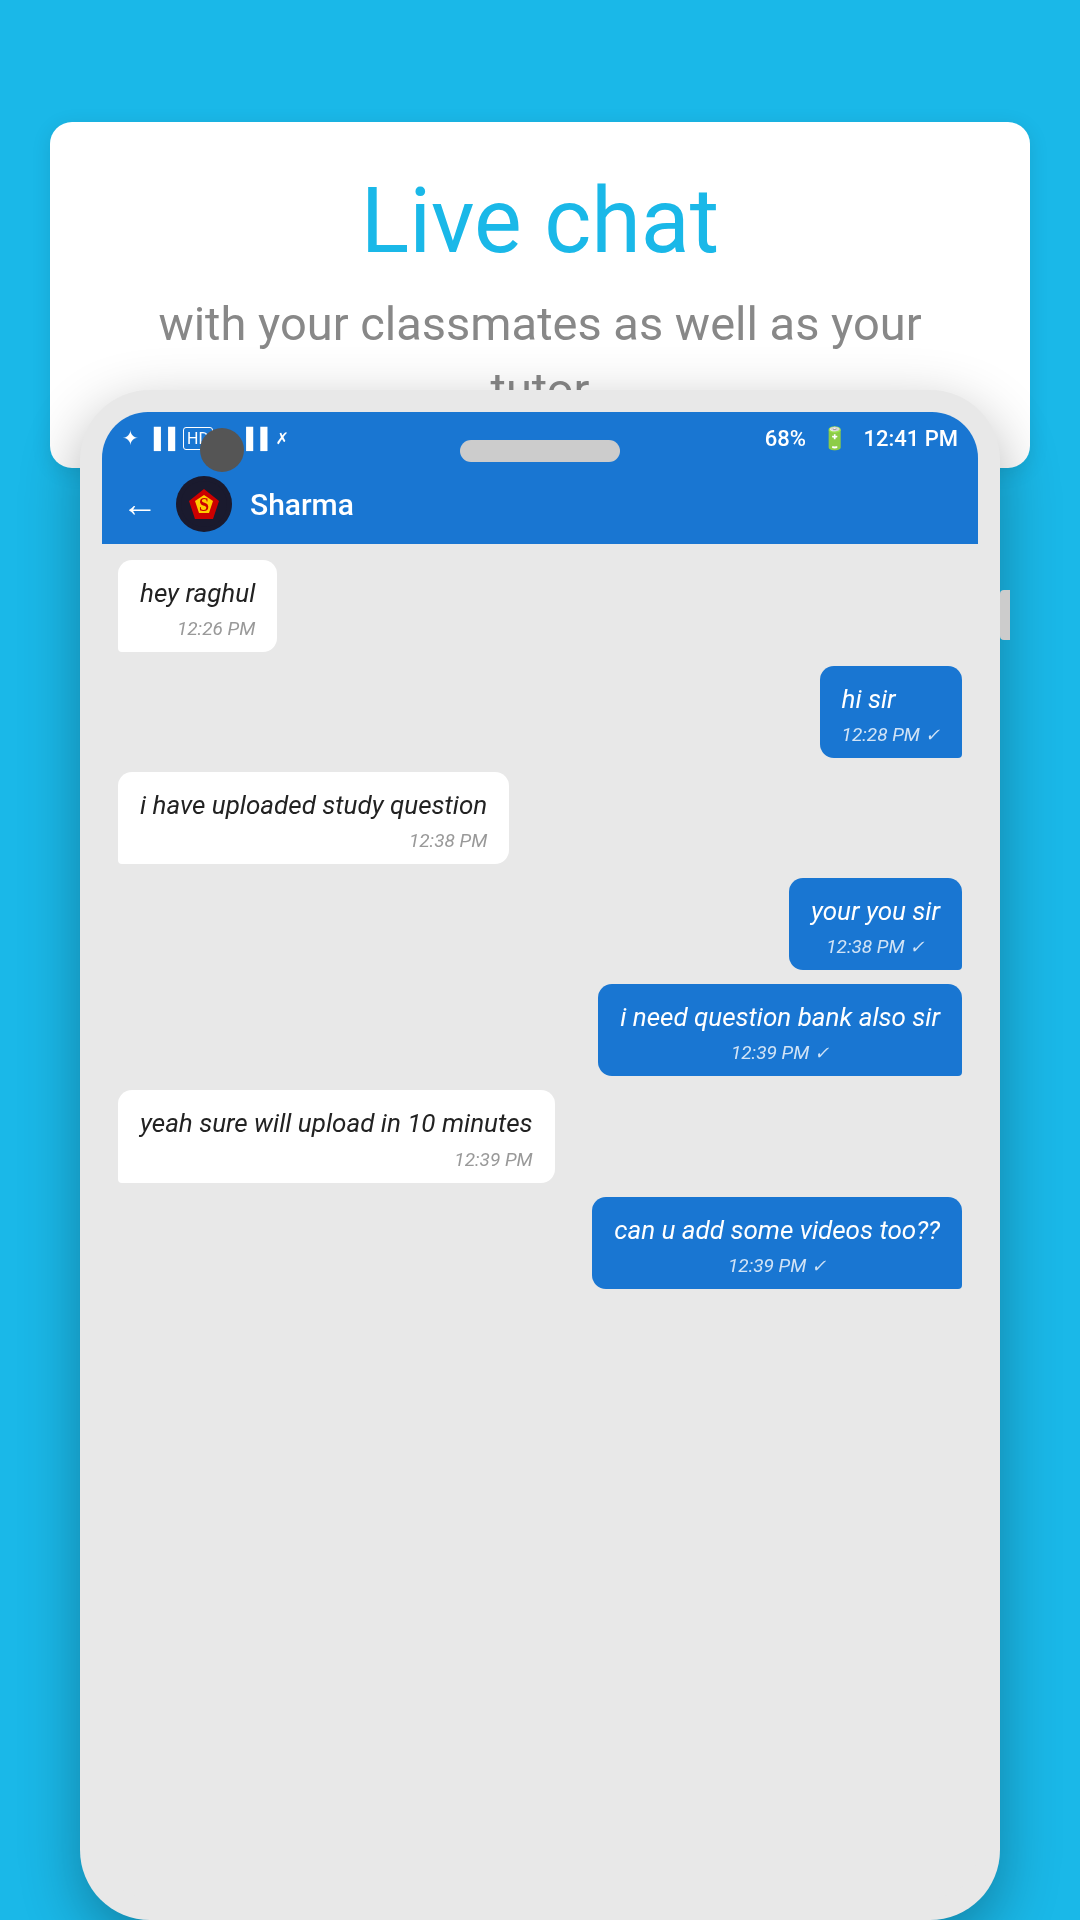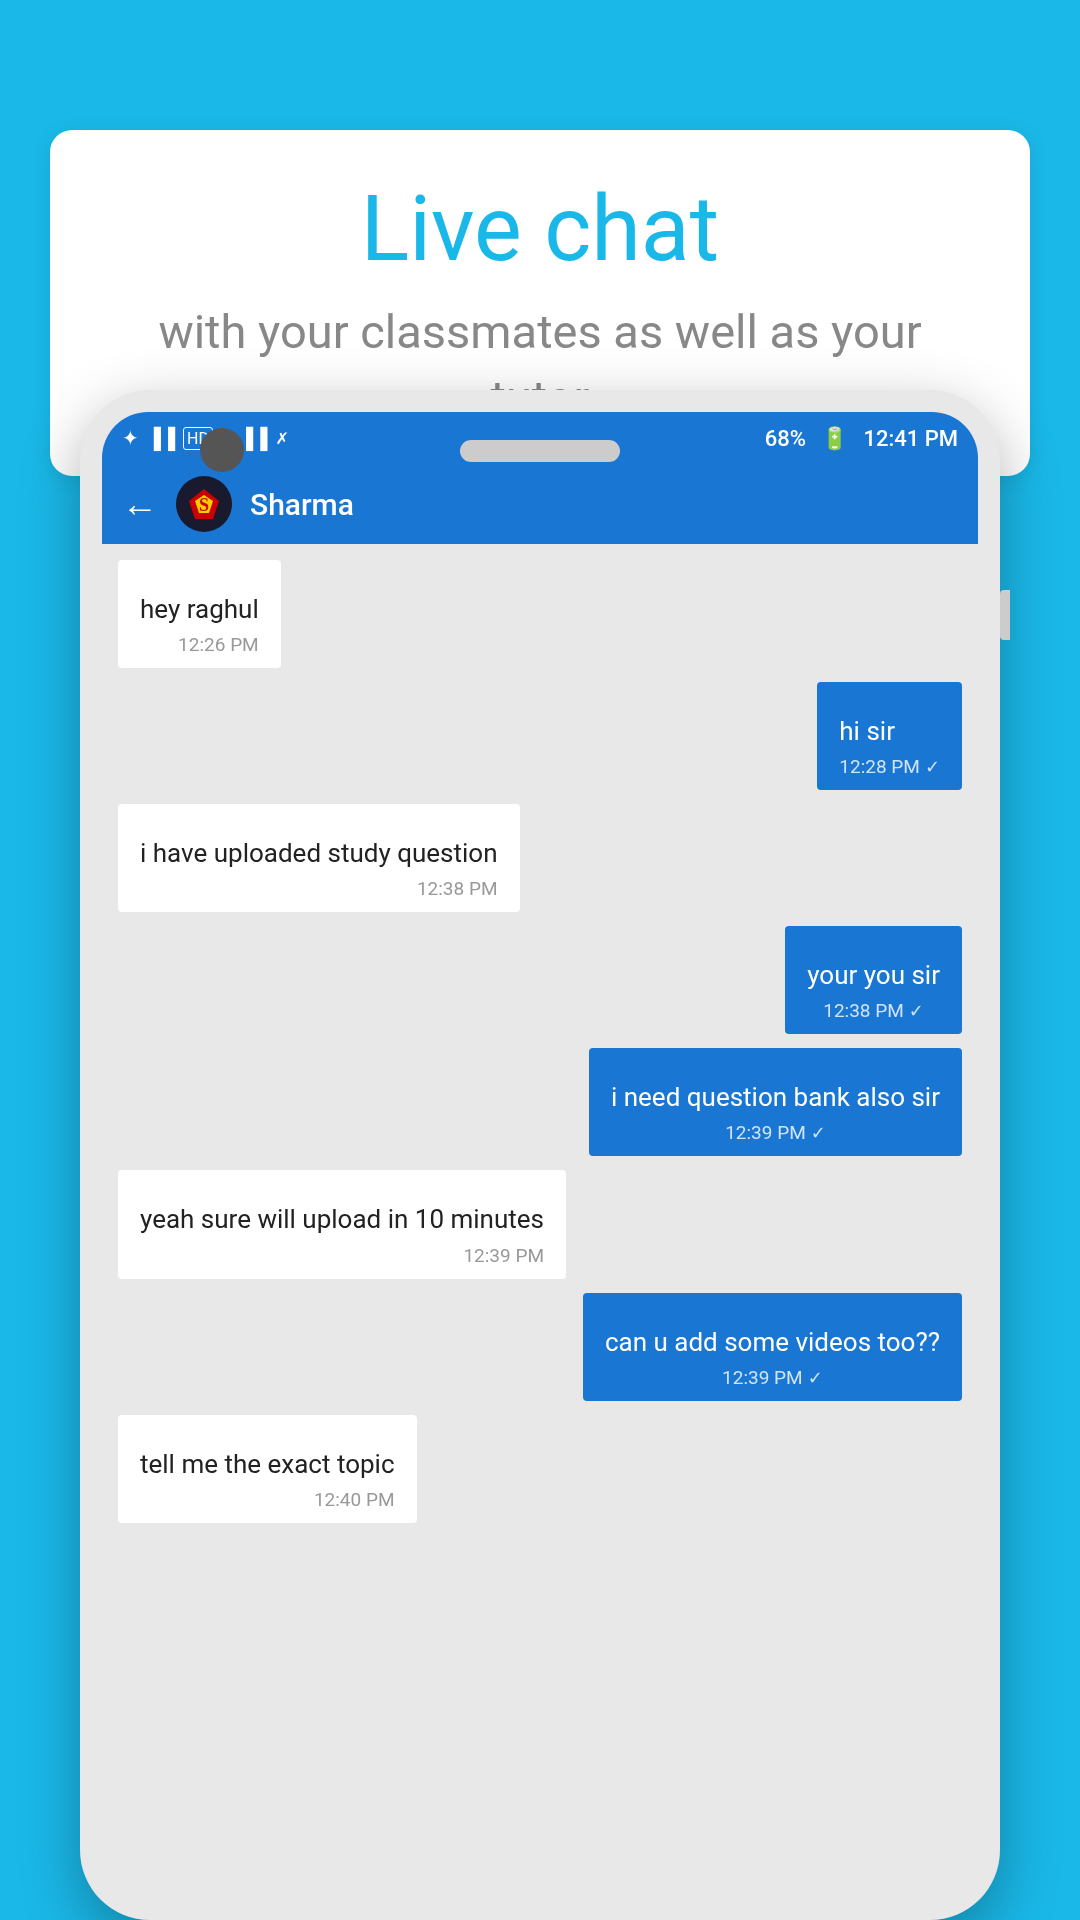--- a/index.html
+++ b/index.html
@@ -9,21 +9,21 @@
       height: 1920px;
       background: #1ab8e8;
       font-family: 'Roboto', Arial, sans-serif;
       overflow: hidden;
       position: relative;
     }
 
     
     .speech-bubble-container {
       position: absolute;
-      top: 130px;
+      top: 122px;
       left: 50px;
       right: 50px;
       display: flex;
       flex-direction: column;
       align-items: center;
     }
 
     .speech-bubble {
       background: white;
       border-radius: 22px;
@@ -206,23 +206,24 @@
     .msg-row.incoming {
       justify-content: flex-start;
     }
 
     .msg-row.outgoing {
       justify-content: flex-end;
     }
 
     .msg-bubble {
       max-width: 72%;
-      border-radius: 4px;
-      padding: 32px 22px 12px;
-      position: relative;
+      border-radius: 14px;
+      padding: 16px 22px 12px;
+      position: relative;
+      font-style: italic;
     }
 
     .msg-bubble.incoming {
       background: white;
       border-bottom-left-radius: 4px;
     }
 
     .msg-bubble.outgoing {
       background: #1976d2;
       border-bottom-right-radius: 4px;
@@ -364,24 +365,16 @@
           </div>
           <div class="msg-row outgoing">
             <div class="msg-bubble outgoing">
               <div class="msg-text">can u add some videos too??</div>
               <div class="msg-meta">
                 <span>12:39 PM</span>
                 <span class="checkmark">✓</span>
               </div>
             </div>
           </div>
-          <div class="msg-row incoming">
-            <div class="msg-bubble incoming">
-              <div class="msg-text">tell me the exact topic</div>
-              <div class="msg-meta">
-                <span>12:40 PM</span>
-              </div>
-            </div>
-          </div>
         </div>
     </div>
   </div>
 </div>
 
 </body></html>

